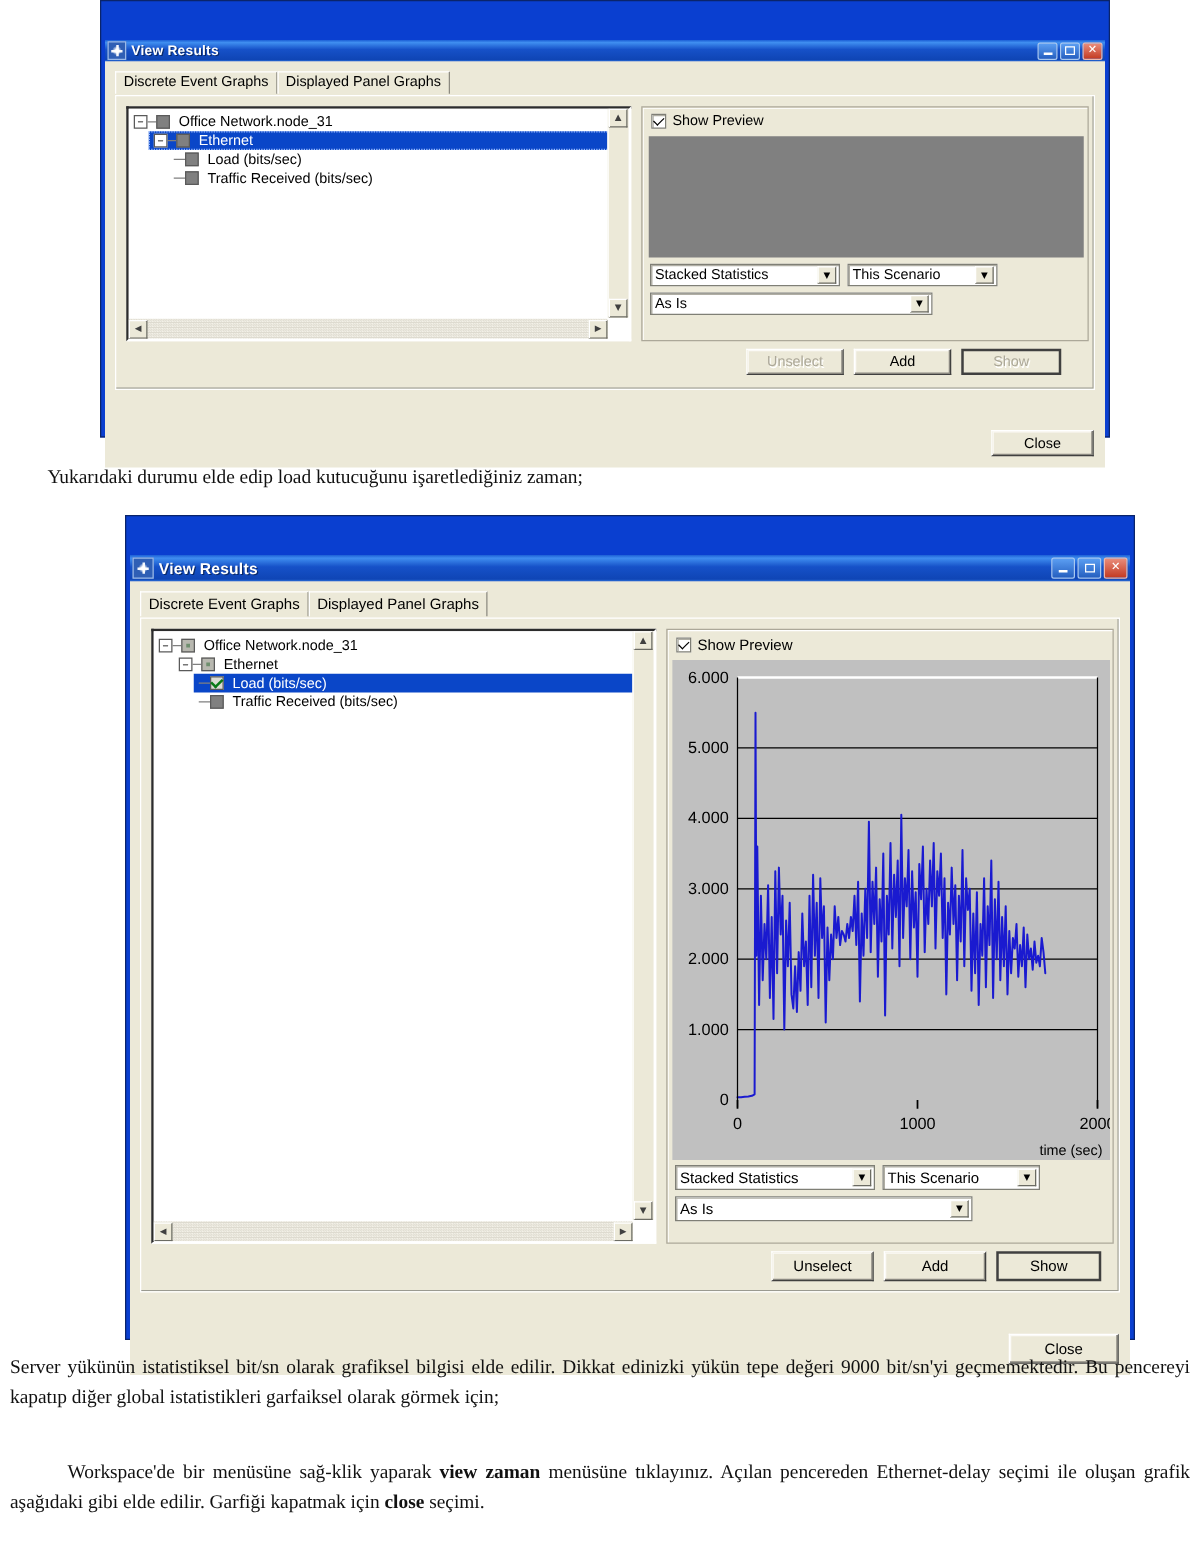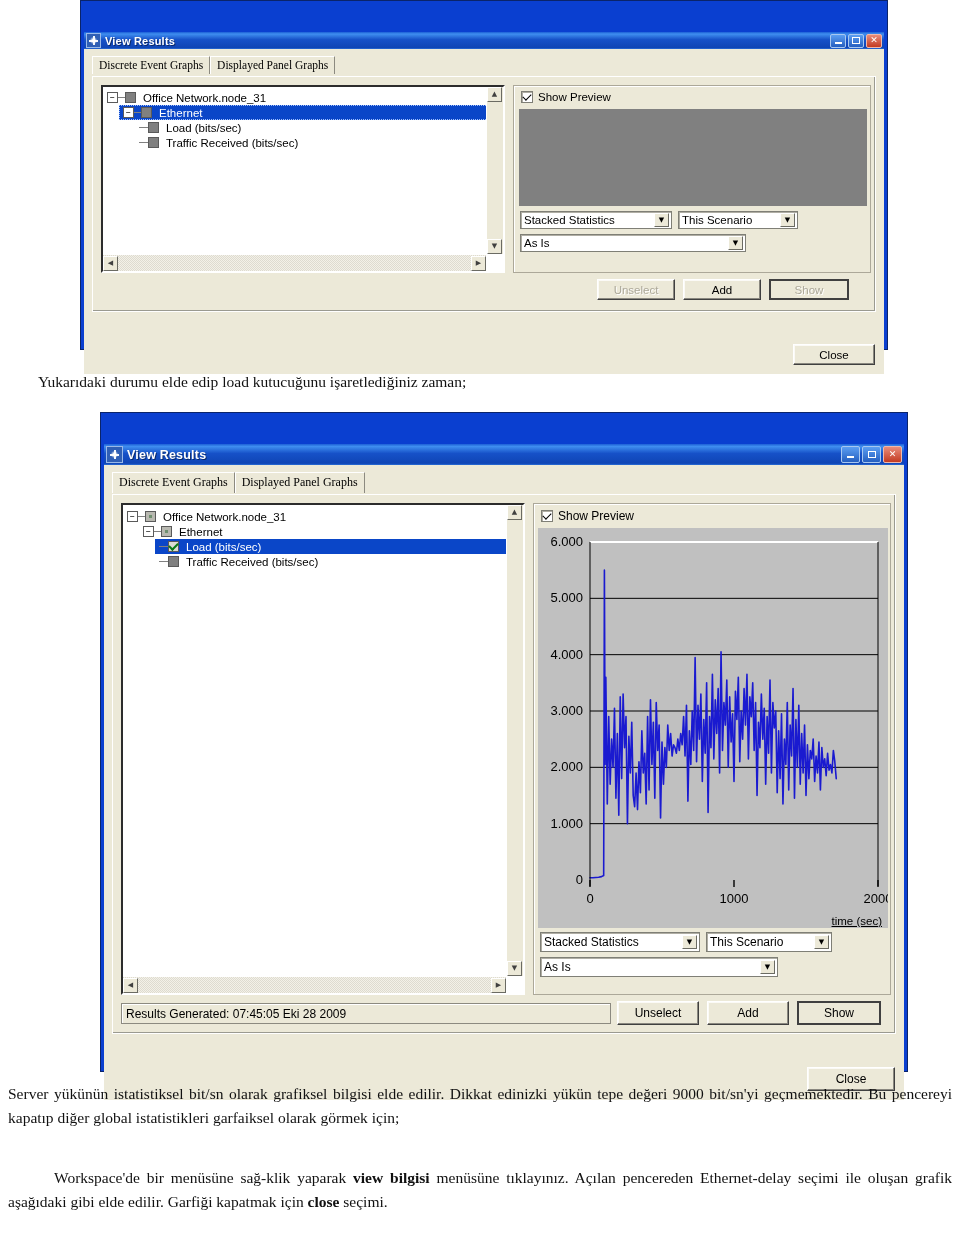--- a/index.html
+++ b/index.html
@@ -73,21 +73,21 @@
 
   .body{
     background:#ece9d8;
     padding:4px;
     box-sizing:border-box;
     height:calc(100% - 17px);
     position:relative;
   }
 
   
-  .tabstrip{display:flex;align-items:flex-start;height:20px;margin:3px 0 0 4px;font-family:Liberation Serif, serif;}
+  .tabstrip{display:flex;align-items:center;height:20px;margin:3px 0 0 4px;}
   .tab{
     font-size:11.5px;color:#000;
     background:#ece9d8;
     border:1px solid #fff;
     border-right-color:#8c8a80;border-bottom:none;
     padding:2px 6px 3px 6px;
     box-sizing:border-box;
     white-space:nowrap;
     position:relative;top:0;
   }
@@ -428,52 +428,49 @@
               </g>
             <polyline id="chart-line" fill="none" stroke-width="1.6" stroke-linejoin="round" stroke-linecap="round" points="52.00,349.75 54.88,349.75 57.76,349.46 60.64,349.18 63.52,348.62 65.68,347.49 66.40,42.17 67.12,236.52 67.84,149.20 69.28,275.95 70.72,188.63 72.16,256.23 73.60,211.17 75.04,239.33 76.48,180.18 77.92,270.32 79.36,205.53 80.80,287.22 82.24,168.92 83.68,250.60 85.12,166.10 86.56,219.62 88.00,188.63 89.44,295.67 90.88,208.35 92.32,244.97 93.76,194.27 95.20,267.50 96.64,278.77 98.08,244.97 99.52,281.58 100.96,233.70 102.40,264.68 103.84,202.72 105.28,244.97 106.72,225.25 108.16,275.95 109.60,188.63 111.04,261.87 112.48,171.73 113.92,236.52 115.36,194.27 116.80,270.32 118.24,174.55 119.68,222.43 121.12,197.08 122.56,290.03 124.00,213.98 125.44,256.23 126.88,219.62 128.32,239.33 129.76,197.08 131.20,222.43 132.64,205.53 134.08,228.07 135.52,216.80 136.96,219.62 138.40,225.25 139.84,211.17 141.28,222.43 142.72,205.53 144.16,216.80 145.60,188.63 147.04,228.07 148.48,177.37 149.92,273.13 151.36,202.72 152.80,236.52 154.24,183.00 155.68,222.43 157.12,129.48 158.56,233.70 160.00,177.37 161.44,211.17 162.88,166.10 164.32,253.42 165.76,191.45 167.20,225.25 168.64,154.83 170.08,284.40 171.52,188.63 172.96,219.62 174.40,146.38 175.84,230.88 177.28,171.73 178.72,205.53 180.16,160.47 181.60,244.97 183.04,123.85 184.48,222.43 185.92,174.55 187.36,197.08 188.80,152.02 190.24,239.33 191.68,168.92 193.12,213.98 194.56,185.82 196.00,253.42 197.44,163.28 198.88,191.45 200.32,149.20 201.76,233.70 203.20,183.00 204.64,211.17 206.08,160.47 207.52,197.08 208.96,146.38 210.40,230.88 211.84,168.92 213.28,188.63 214.72,154.83 216.16,222.43 217.60,174.55 219.04,267.50 220.48,194.27 221.92,219.62 223.36,166.10 224.80,211.17 226.24,180.18 227.68,256.23 229.12,188.63 230.56,225.25 232.00,152.02 233.44,244.97 234.88,174.55 236.32,199.90 237.76,183.00 239.20,264.68 240.64,202.72 242.08,250.60 243.52,185.82 244.96,275.95 246.40,211.17 247.84,236.52 249.28,174.55 250.72,261.87 252.16,197.08 253.60,228.07 255.04,160.47 256.48,270.32 257.92,191.45 259.36,239.33 260.80,177.37 262.24,256.23 263.68,205.53 265.12,244.97 266.56,197.08 268.00,267.50 269.44,216.80 270.88,250.60 272.32,222.43 273.76,230.88 275.20,211.17 276.64,253.42 278.08,228.07 279.52,244.97 280.96,213.98 282.40,261.87 283.84,219.62 285.28,239.33 286.72,230.88 288.16,247.78 289.60,225.25 291.04,242.15 292.48,236.52 293.92,244.97 295.36,222.43 296.80,233.70 298.24,250.60 299.68,NaN 301.12,NaN 302.56,NaN 304.00,NaN 305.44,NaN" stroke="#1a1ad0"></polyline>
             <g id="chart-axes">
                 <line x1="52" x2="52" y1="352" y2="359" stroke="#000" stroke-width="1.4"></line>
                 <line x1="196" x2="196" y1="352" y2="359" stroke="#000" stroke-width="1.4"></line>
                 <line x1="340" x2="340" y1="352" y2="359" stroke="#000" stroke-width="1.4"></line>
                 <line x1="52" x2="52" y1="14" y2="358" stroke="#000" stroke-width="1"></line>
                 <line x1="340" x2="340" y1="14" y2="358" stroke="#000" stroke-width="1"></line>
               </g>
           </svg>
-          <div style="position:absolute;right:6px;bottom:1px;font-size:11.5px;color:#000;text-decoration:underline;">time (sec)</div>
+          <div style="position:absolute;right:6px;bottom:1px;font-size:11.5px;color:#000;">time (sec)</div>
         </div>
 
         <div style="position:absolute;left:6px;top:428px;display:flex;gap:6px;">
           <div class="combo" style="width:160px;height:20px;font-size:12px;">
             <span class="val">Stacked Statistics</span>
             <span class="arrow">▼</span>
           </div>
           <div class="combo" style="width:126px;height:20px;font-size:12px;">
             <span class="val">This Scenario</span>
             <span class="arrow">▼</span>
           </div>
         </div>
         <div class="combo" style="position:absolute;left:6px;top:453px;width:238px;height:20px;font-size:12px;">
           <span class="val">As Is</span>
           <span class="arrow">▼</span>
         </div>
       </div>
 
-      <div class="statusbar" style="position:absolute;left:8px;top:508px;width:490px;height:21px;font-size:12px;">
-        <span>Results Generated: 07:45:05 Eki 28 2009</span>
-      </div>
       <div style="position:absolute;left:504px;top:506px;display:flex;gap:8px;">
         <div class="btn" style="width:82px;height:24px;font-size:12px;">Unselect</div>
         <div class="btn" style="width:82px;height:24px;font-size:12px;">Add</div>
         <div class="btn def" style="width:84px;height:24px;font-size:12px;">Show</div>
       </div>
     </div>
 
     <div class="btn" style="position:absolute;right:9px;bottom:9px;width:88px;height:24px;font-size:12px;">
       <span>Close</span>
     </div>
   </div>
 </div>
 
 <div class="para" style="position:absolute;left:8px;top:1082px;width:944px;">Server yükünün istatistiksel bit/sn olarak grafiksel bilgisi elde edilir. Dikkat edinizki yükün tepe değeri 9000 bit/sn'yi geçmemektedir. Bu pencereyi kapatıp diğer global istatistikleri garfaiksel olarak görmek için;</div>
 
 <div class="para" style="position:absolute;left:8px;top:1166px;width:944px;">
-  <span style="display:inline-block;width:46px;"></span><span>Workspace'de bir menüsüne sağ-klik yaparak </span><b>view bilgisi</b><span> menüsüne tıklayınız. Açılan pencereden Ethernet-delay seçimi ile oluşan grafik  aşağıdaki gibi elde edilir. Garfiği kapatmak için </span><b>close</b><span> seçimi.</span>
+  <span style="display:inline-block;width:46px;"></span><span>Workspace'de bir menüsüne sağ-klik yaparak </span><b>view zaman</b><span> menüsüne tıklayınız. Açılan pencereden Ethernet-delay seçimi ile oluşan grafik  aşağıdaki gibi elde edilir. Garfiği kapatmak için </span><b>close</b><span> seçimi.</span>
 </div>
 
 </body></html>

